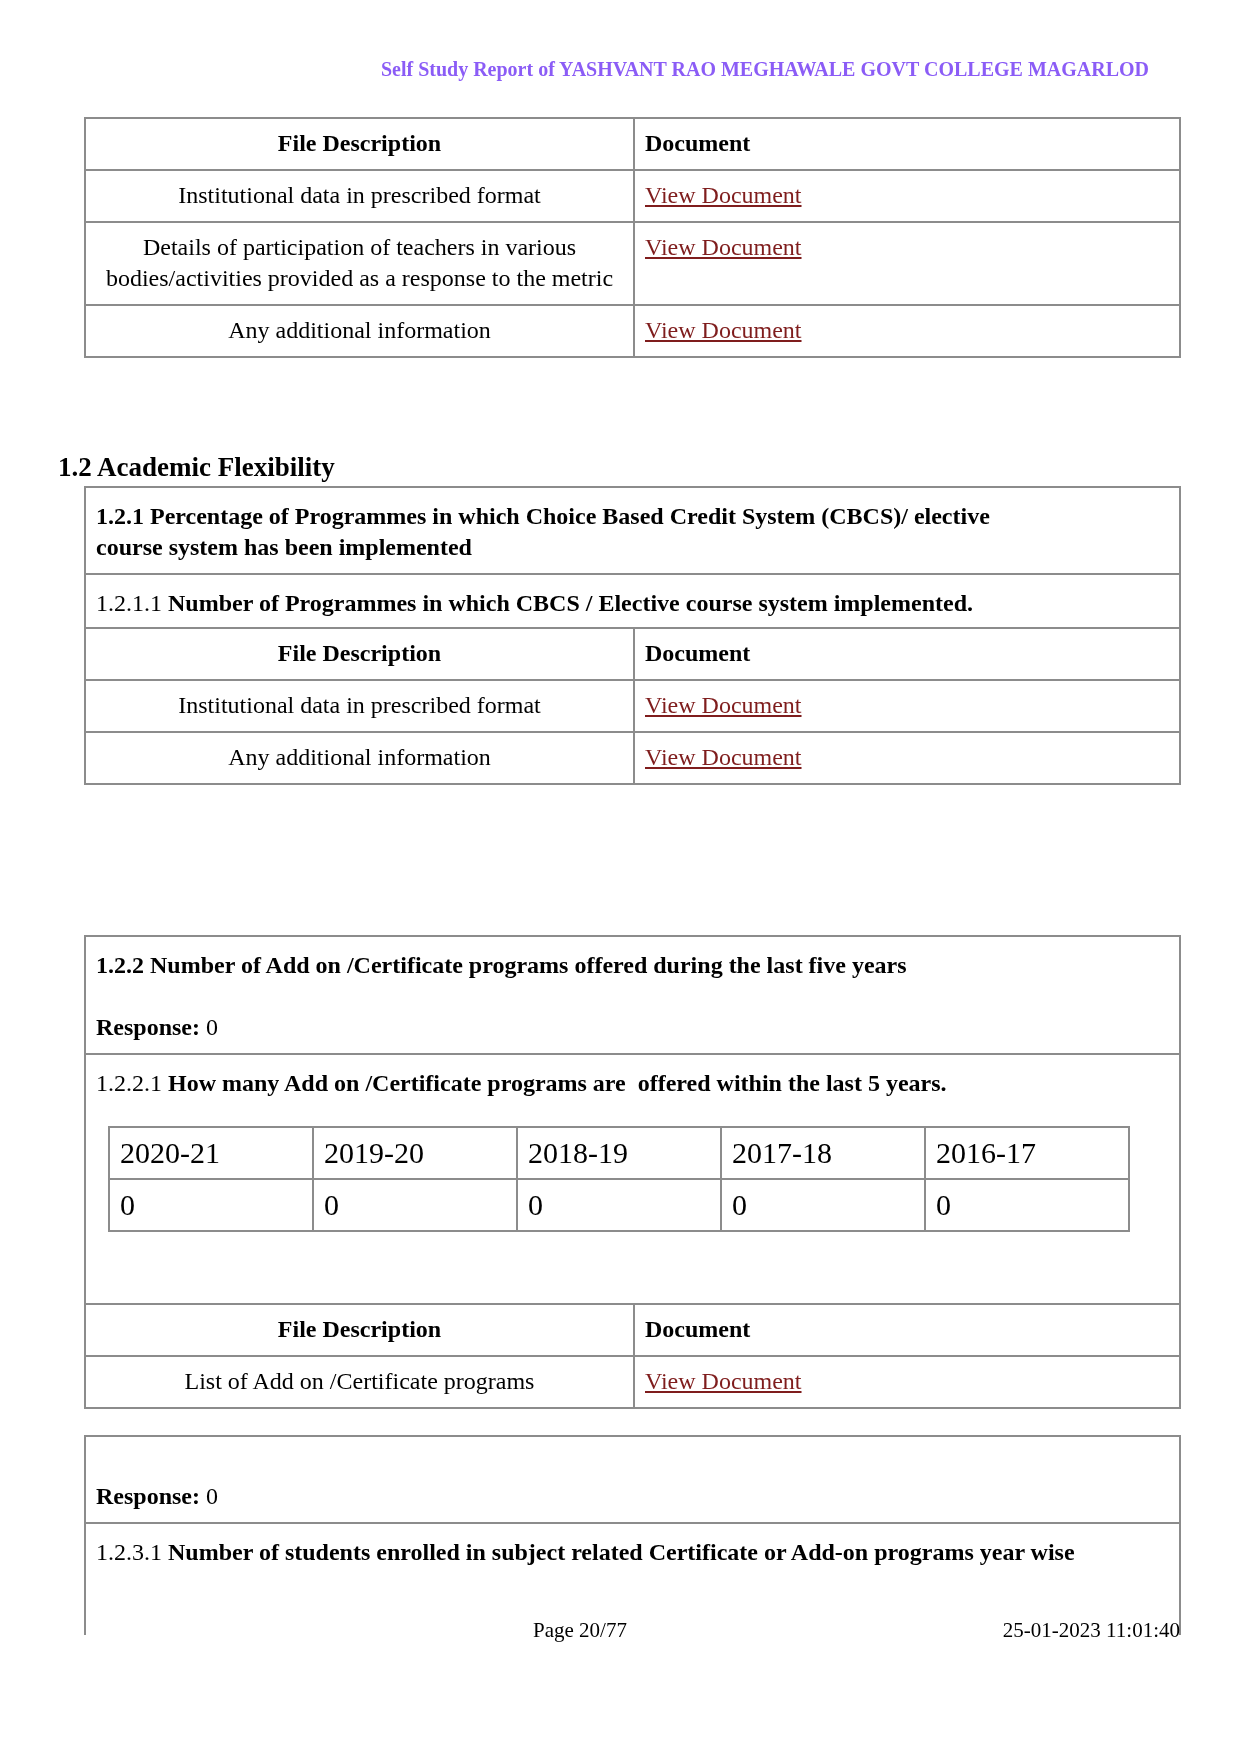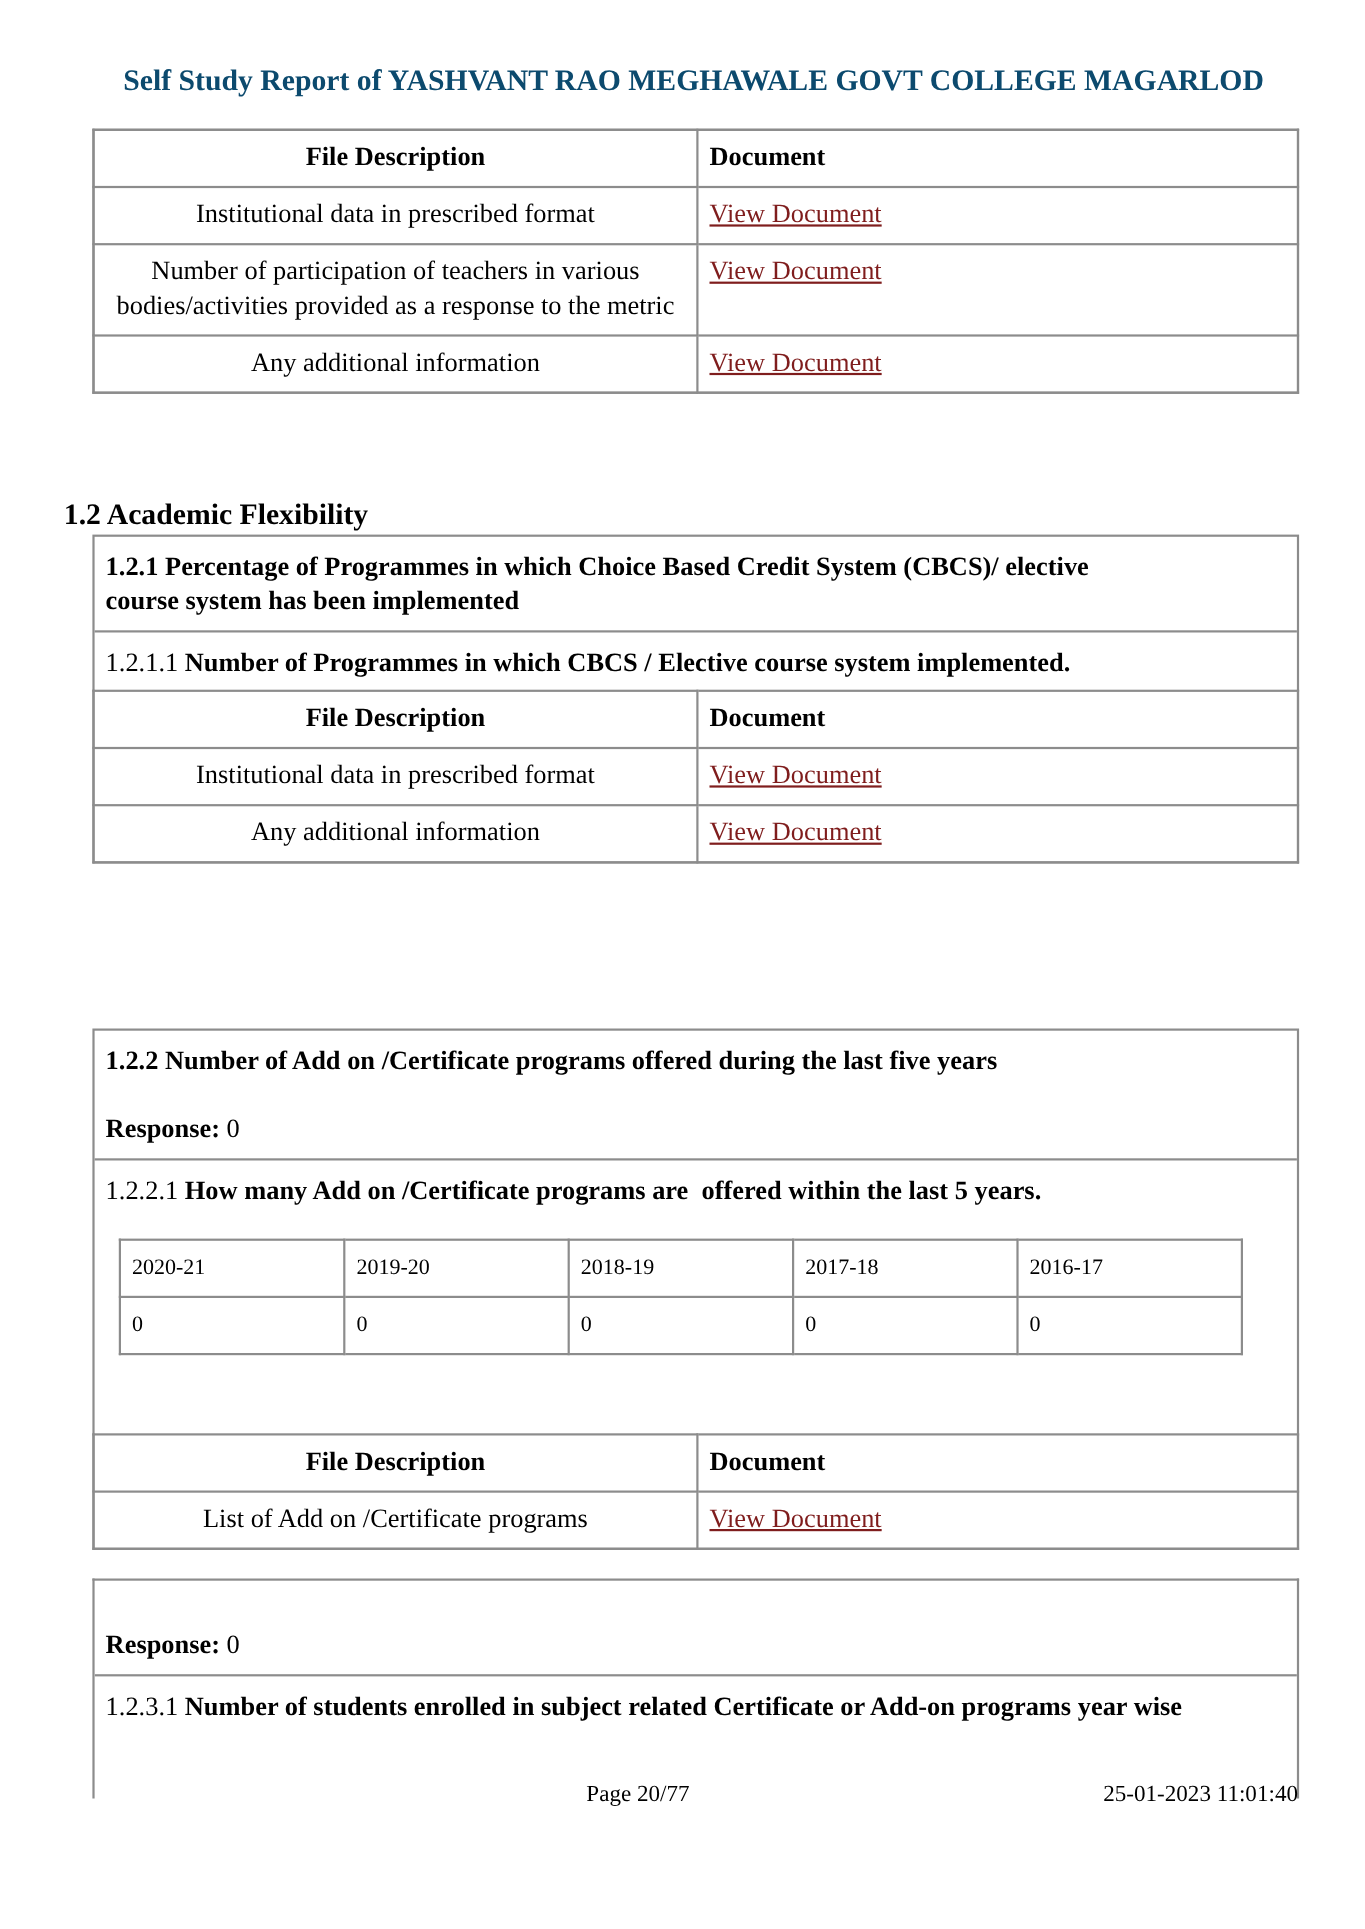--- a/index.html
+++ b/index.html
@@ -1,57 +1,57 @@
 <!DOCTYPE html>
 <html><head>
 <meta charset="utf-8">
 <style>
   * { box-sizing: border-box; margin: 0; padding: 0; }
   html, body { width: 1241px; height: 1754px; background: #ffffff; overflow: hidden; }
   body { position: relative; font-family: "Liberation Serif", "DejaVu Serif", serif; color: #000; font-size: 24px; }
   .abs { position: absolute; }
-  .running-header { top: 58px; right: 92px; font-size: 27px; font-weight: bold; color: #0c4a6e; white-space: nowrap; }
+  .running-header { top: 58px; right: 92px; font-size: 20px; font-weight: bold; color: #8b5cf6; white-space: nowrap; }
   .box { position: absolute; left: 84px; width: 1097px; border: 2px solid #8c8c8c; }
   .ftable { width: 100%; border-collapse: collapse; }
   .ftable td { border: 2px solid #8c8c8c; padding: 9px 10px 10px 10px; vertical-align: top; line-height: 31px; font-size: 24px; }
   .ftable td.c1 { width: 549px; text-align: center; }
   .ftable tr.head td { font-weight: bold; }
   .box > .ftable { margin: -2px; width: calc(100% + 4px); }
   a.doclink { color: #7f1d1d; text-decoration: underline; cursor: pointer; }
   .section-title { left: 58px; top: 452px; font-size: 27px; font-weight: bold; white-space: nowrap; }
   .metric { padding: 13px 10px 10px 10px; line-height: 31px; font-size: 24px; }
   .metric .q { font-weight: bold; }
   .metric .resp { margin-top: 31px; }
   .metric .resp b { font-weight: bold; }
   .sub { border-top: 2px solid #8c8c8c; padding: 13px 10px 10px 10px; line-height: 31px; font-size: 24px; }
   .sub .q b { font-weight: bold; }
   .sub .resp { margin-top: 31px; }
   .years { border-collapse: collapse; margin: 27px 0 0 12px; width: 1022px; }
-  .years td { border: 2px solid #8c8c8c; padding: 9px 8px 10px 10px; line-height: 31px; font-size: 20px; height: 52px; vertical-align: top; }
+  .years td { border: 2px solid #8c8c8c; padding: 9px 8px 10px 10px; line-height: 31px; font-size: 30px; height: 52px; vertical-align: top; }
   .footer-page { top: 1618px; left: 533px; font-size: 21px; white-space: nowrap; }
   .footer-date { top: 1618px; right: 61px; font-size: 21px; white-space: nowrap; }
 </style>
 </head>
 <body>
 
 <div class="abs running-header">Self Study Report of YASHVANT RAO MEGHAWALE GOVT COLLEGE MAGARLOD</div>
 
 <div class="box" style="top:117px;">
   <table class="ftable">
     <tbody>
         <tr class="head">
       <td class="c1">File Description</td>
       <td>Document</td>
     </tr>
     <tr>
       <td class="c1">Institutional data in prescribed format</td>
       <td><a class="doclink">View Document</a></td>
     </tr>
     <tr>
-      <td class="c1">Number of participation of teachers in various bodies/activities provided as a response to the metric</td>
+      <td class="c1">Details of participation of teachers in various bodies/activities provided as a response to the metric</td>
       <td><a class="doclink">View Document</a></td>
     </tr>
     <tr>
       <td class="c1">Any additional information</td>
       <td><a class="doclink">View Document</a></td>
     </tr>
   </tbody>
     </table>
 </div>
 

